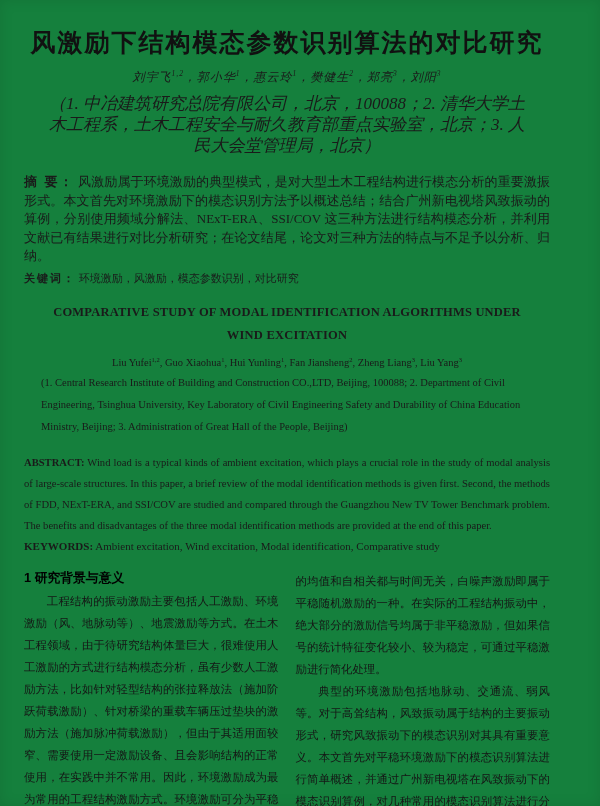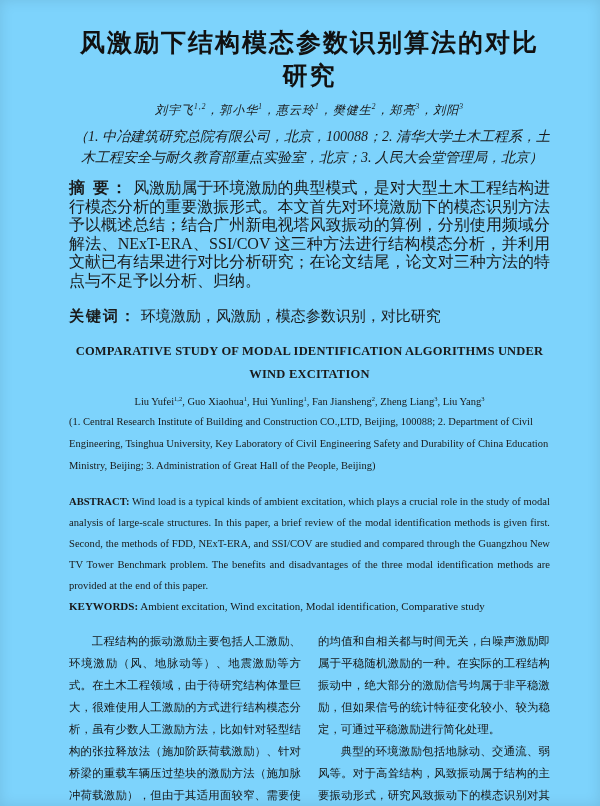--- a/index.html
+++ b/index.html
@@ -6,66 +6,66 @@
   body{
     width:600px;height:806px;
     background:#e8e8e8;
     font-family:"Liberation Serif","DejaVu Serif",serif;
     color:#1a1a1a;
     overflow:hidden;
   }
   .page{
     position:absolute;left:0;top:0;
     width:600px;height:806px;
-    background:#7dd3fc;
+    background:#15803d;
     box-shadow:inset 0 0 14px rgba(0,0,0,0.10);
     overflow:hidden;
     box-sizing:border-box;
-    padding:26px 50px 0 69px;
+    padding:26px 50px 0 24px;
   }
   
   .title-zh{
     text-align:center;
     font-family:"Liberation Sans","DejaVu Sans",sans-serif;
     font-weight:bold;
     font-size:25px;
     letter-spacing:2px;
     color:#111;
   }
   .authors-zh{
     text-align:center;
     font-size:12px;
     margin-top:10px;
     letter-spacing:1px;
     font-style:italic;
   }
   .affil-zh{
     text-align:center;
-    font-size:14px;
+    font-size:17px;
     line-height:21px;
     margin:7px auto 0 auto;
     width:486px;
     font-style:italic;
   }
   .abstract-zh{
-    font-size:16px;
+    font-size:13px;
     line-height:18.5px;
     text-align:justify;
-    margin-top:11px;
+    margin-top:17px;
   }
   .abstract-zh .lbl,.kw-zh .lbl{
     font-weight:bold;
     font-style:normal;
     letter-spacing:2px;
   }
   .kw-zh{
-    font-size:15px;
+    font-size:11px;
     line-height:18.5px;
     text-align:left;
-    margin-top:17px;
+    margin-top:3px;
   }
   
   .title-en{
     text-align:center;
     font-weight:bold;
     font-size:12.5px;
     line-height:23px;
     margin:14px auto 0 auto;
     width:470px;
     letter-spacing:0.2px;
@@ -138,20 +138,21 @@
   <div class="authors-en">Liu Yufei<sup>1,2</sup>, Guo Xiaohua<sup>1</sup>, Hui Yunling<sup>1</sup>, Fan Jiansheng<sup>2</sup>, Zheng Liang<sup>3</sup>, Liu Yang<sup>3</sup></div>
 
   <div class="affil-en">(1. Central Research Institute of Building and Construction CO.,LTD, Beijing, 100088; 2. Department of Civil Engineering, Tsinghua University, Key Laboratory of Civil Engineering Safety and Durability of China Education Ministry, Beijing; 3. Administration of Great Hall of the People, Beijing)</div>
 
   <div class="abstract-en"><span class="lbl">ABSTRACT:</span> <span>Wind load is a typical kinds of ambient excitation, which plays a crucial role in the study of modal analysis of large-scale structures. In this paper, a brief review of the modal identification methods is given first. Second, the methods of FDD, NExT-ERA, and SSI/COV are studied and compared through the Guangzhou New TV Tower Benchmark problem. The benefits and disadvantages of the three modal identification methods are provided at the end of this paper.</span></div>
 
   <div class="kw-en"><span class="lbl">KEYWORDS:</span> <span>Ambient excitation, Wind excitation, Modal identification, Comparative study</span></div>
 
   <div class="columns">
     <div class="col">
+      <div class="sec-h">1 研究背景与意义</div>
       <p class="ind">工程结构的振动激励主要包括人工激励、环境激励（风、地脉动等）、地震激励等方式。在土木工程领域，由于待研究结构体量巨大，很难使用人工激励的方式进行结构模态分析，虽有少数人工激励方法，比如针对轻型结构的张拉释放法（施加阶跃荷载激励）、针对桥梁的重载车辆压过垫块的激励方法（施加脉冲荷载激励），但由于其适用面较窄、需要使用一定激励设备、且会影响结构的正常使用，在实践中并不常用。因此，环境激励成为最为常用的工程结构激励方式。环境激励可分为平稳激励与非平稳激励两类，平稳激励指随机信号</p>
     </div>
     <div class="col">
       <p>的均值和自相关都与时间无关，白噪声激励即属于平稳随机激励的一种。在实际的工程结构振动中，绝大部分的激励信号均属于非平稳激励，但如果信号的统计特征变化较小、较为稳定，可通过平稳激励进行简化处理。</p>
       <p class="ind">典型的环境激励包括地脉动、交通流、弱风等。对于高耸结构，风致振动属于结构的主要振动形式，研究风致振动下的模态识别对其具有重要意义。本文首先对平稳环境激励下的模态识别算法进行简单概述，并通过广州新电视塔在风致振动下的模态识别算例，对几种常用的模态识别算法进行分析对比研究。</p>
 
     </div>
   </div>
 
 </div>

